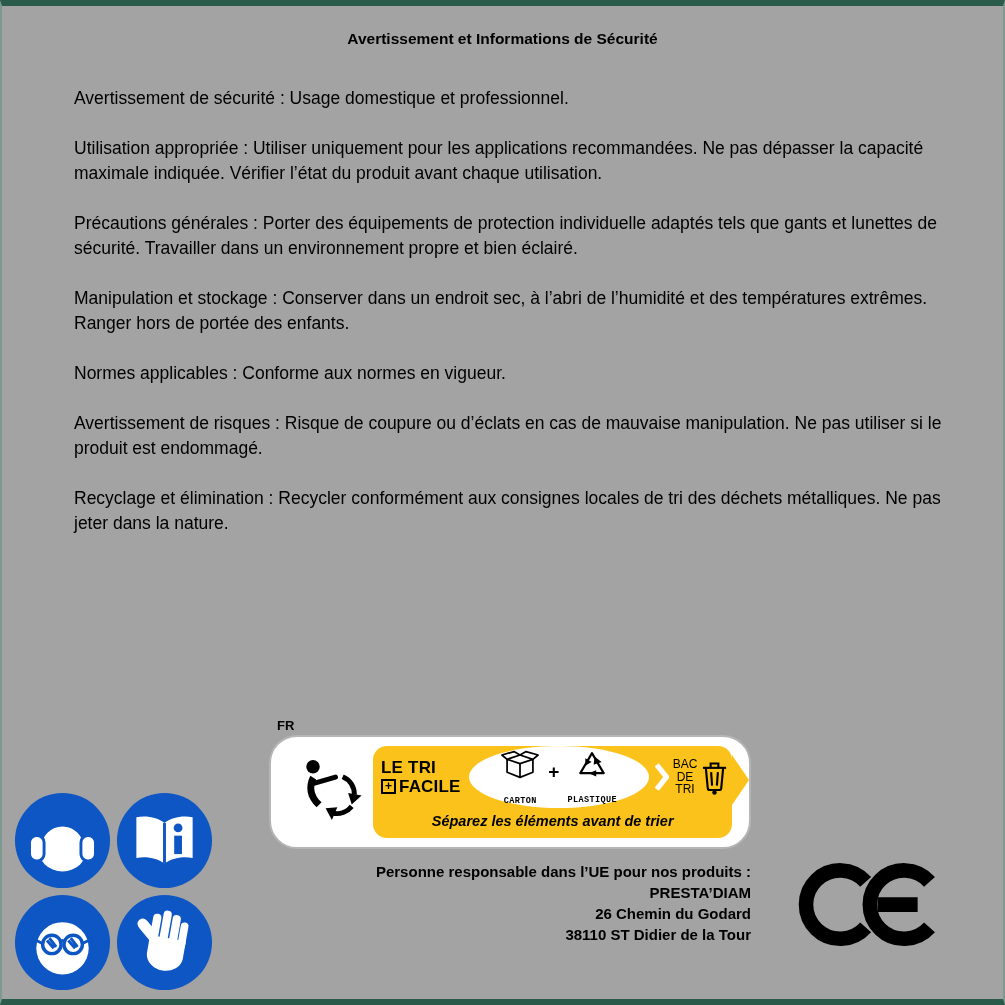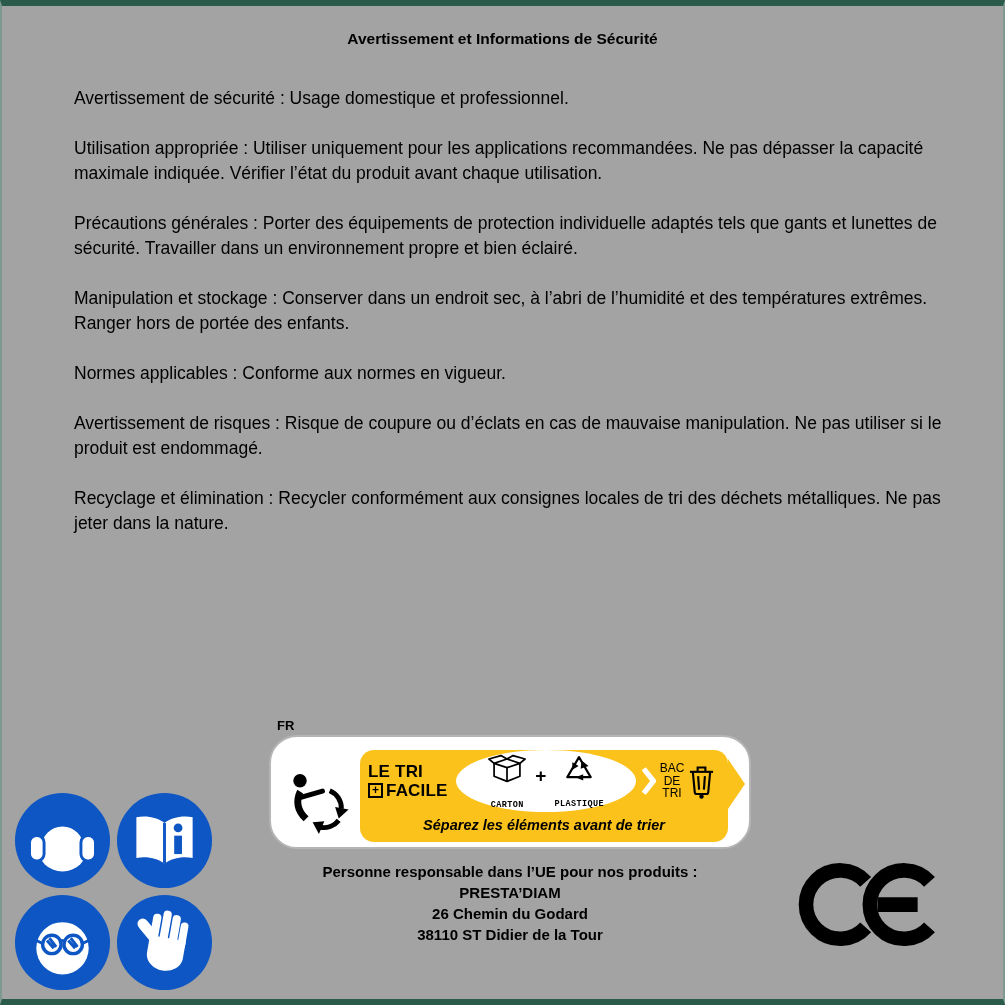--- a/index.html
+++ b/index.html
@@ -21,21 +21,21 @@
   
   .safety-icons { position:absolute; left:12px; top:786px; width:200px; display:flex; flex-wrap:wrap; gap:5px; }
   .sicon { width:97px; height:97px; }
   .sicon svg { width:100%; height:100%; display:block; }
 
   
   .triman-area { position:absolute; left:267px; top:712px; width:482px; }
   .fr-label { font-size:13px; font-weight:bold; margin:0 0 2px 8px; }
   .banner {
     height:114px; background:#fff; border:2px solid #b5b5b5; border-radius:28px;
-    display:flex; align-items:flex-end; padding:5px; position:relative;
+    display:flex; align-items:center; padding:18px; position:relative;
   }
   .triman-figure { width:84px; display:flex; align-items:center; justify-content:center; flex-shrink:0; }
   .yellow {
     flex:1; background:#fcc21c; border-radius:14px; margin-right:16px;
     display:flex; flex-direction:column; position:relative;
   }
   .yellow::after {
     content:''; position:absolute; left:100%; top:9px; width:0; height:0;
     border-top:25px solid transparent; border-bottom:25px solid transparent;
     border-left:17px solid #fcc21c;
@@ -49,21 +49,21 @@
     display:flex; align-items:center; justify-content:center; gap:8px; }
   .mat { display:flex; flex-direction:column; align-items:center; gap:16px;font-family:Liberation Mono, monospace; }
   .matlabel { font-size:8.5px; font-weight:bold; letter-spacing:.4px; }
   .joiner { font-size:19px; font-weight:800; margin-top:-10px; }
   .chev { margin-left:6px; flex-shrink:0; }
   .bac { display:flex; align-items:center; gap:4px; margin-left:4px; }
   .bacl { font-size:12px; font-weight:400; line-height:1.05; text-align:center; }
   .ybottom { height:30px; display:flex; align-items:center; justify-content:center;
     font-style:italic; font-weight:bold; font-size:14.5px; padding-bottom:4px; }
 
-  .responsible { margin-top:12px; text-align:center; font-weight:bold; font-size:15px; line-height:21px; }
+  .responsible { margin-top:12px; text-align:right; font-weight:bold; font-size:15px; line-height:21px; }
 
   
   .ce { position:absolute; right:58px; top:853px; width:155px; }
   .ce svg { width:100%; display:block; }
 </style>
 </head>
 <body>
 
 <div class="page">
 

